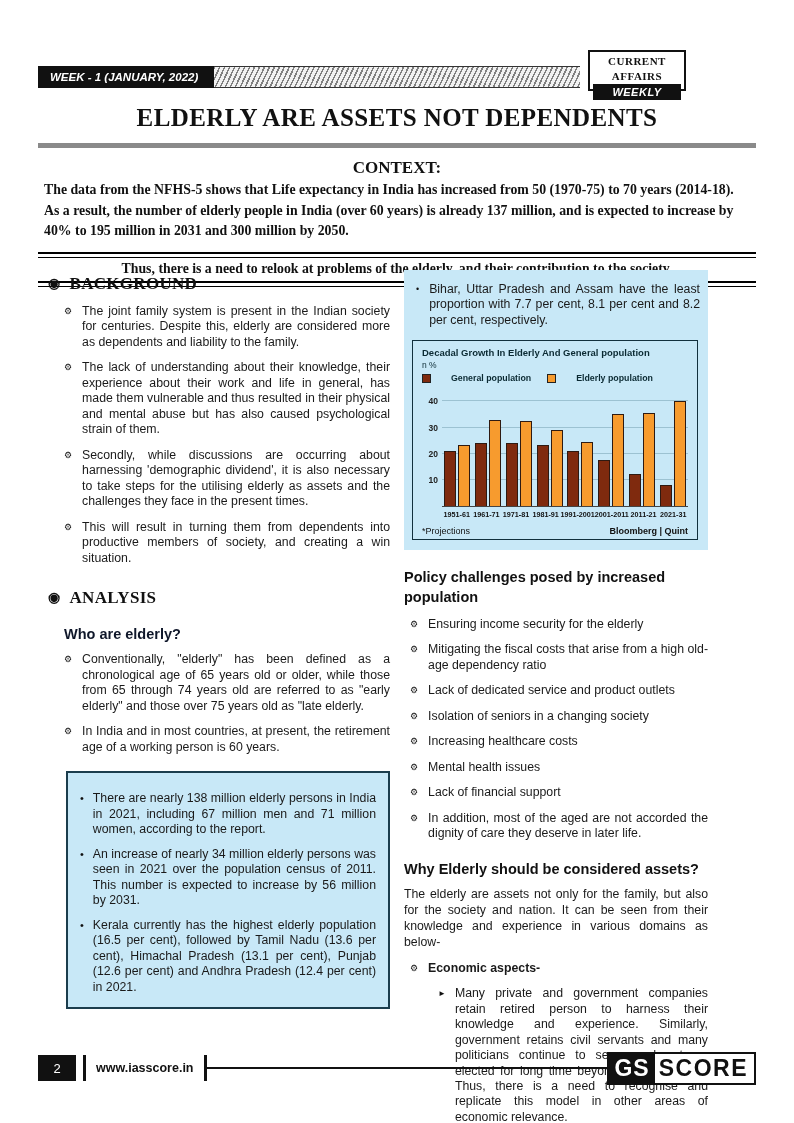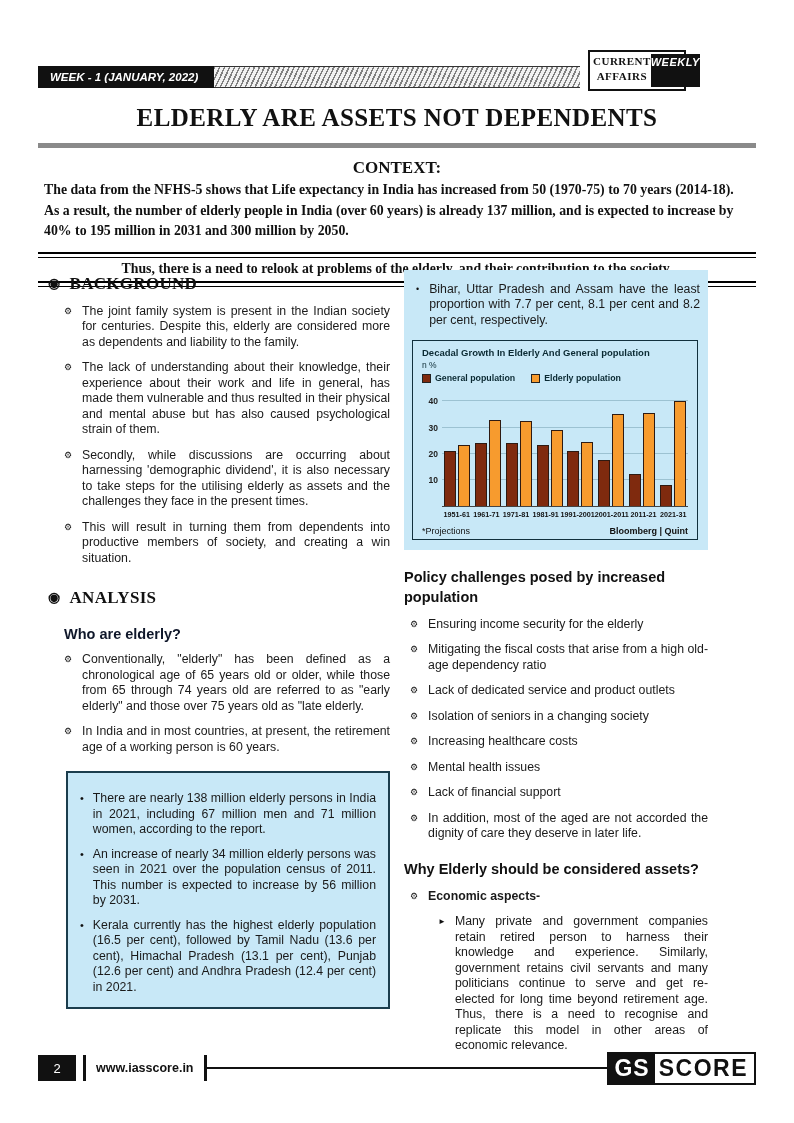--- a/index.html
+++ b/index.html
@@ -7,21 +7,21 @@
   .page {
     position:relative; width:794px; height:1123px; margin:0 auto;
     background:#ffffff; overflow:hidden;
     font-family:"Liberation Sans", sans-serif; color:#1a1a1a;
   }
 
   
   .brand-box {
     position:absolute; top:50px; left:588px; width:98px; height:41px;
     border:2px solid #111; background:#fff; padding:2px 3px;
-    display:flex; flex-direction:row;
+    display:flex; flex-direction:column;
   }
   .brand-top {
     font-family:"Liberation Serif", serif; font-weight:bold; font-size:11px;
     letter-spacing:.5px; text-align:center; color:#111; line-height:15px;
   }
   .brand-bottom {
     flex:1; background:#111; color:#fff; font-weight:bold; font-size:11px;
     text-align:center; line-height:16px; letter-spacing:.5px; font-style:italic;
   }
   .week-row { position:absolute; top:66px; left:38px; width:542px; height:22px; display:flex; }
@@ -89,21 +89,21 @@
   .highlight-box { background:#c8e8f7; padding:10px 8px 10px 6px; }
   .highlight-box .b-item { margin:2px 0 0 4px; }
 
   .chart-box {
     border:1.5px solid #12303d; background:#c8e8f7; margin:12px 2px 0;
     padding:6px 9px 3px;
   }
   .chart-title { font-size:9.5px; font-weight:bold; color:#0b2a33; }
   .chart-unit  { font-size:8.5px; color:#0b2a33; margin-top:2px; }
   .legend { display:flex; gap:16px; margin:3px 0 10px; }
-  .lg-item { display:flex; align-items:center; gap:4px; font-size:8.8px; font-weight:bold; color:#0b2a33; }
+  .lg-item { display:flex; align-items:center; gap:20px; font-size:8.8px; font-weight:bold; color:#0b2a33; }
   .lg-swatch { width:9px; height:9px; border:1px solid #222; }
 
   .plot-area { position:relative; margin-left:20px; }
   .plot {
     position:relative; height:114px; border-bottom:1.5px solid #444;
     display:grid; grid-template-columns:repeat(8,1fr); align-items:end;
   }
   .gridline { position:absolute; left:0; right:0; height:1px; background:#9cc2d2; }
   .ytick {
     position:absolute; left:-20px; width:16px; text-align:right;
@@ -334,20 +334,21 @@
       <div class="b-item">
         <span class="b-glyph">⚙</span>
         <span class="b-text">Lack of financial support</span>
       </div>
       <div class="b-item">
         <span class="b-glyph">⚙</span>
         <span class="b-text">In addition, most of the aged are not accorded the dignity of care they deserve in later life.</span>
       </div>
 
       <div class="r-head">Why Elderly should be considered assets?</div>
+      <div class="intro">The elderly are assets not only for the family, but also for the society and nation. It can be seen from their knowledge and experience in various domains as below-</div>
 
       <div class="b-item bold-bullet">
         <span class="b-glyph">⚙</span>
         <span class="b-text">Economic aspects-</span>
       </div>
       <div class="sub-item">
         <span class="arrow-glyph">►</span>
         <span class="b-text">Many private and government companies retain retired person to harness their knowledge and experience. Similarly, government retains civil servants and many politicians continue to serve and get re-elected for long time beyond retirement age. Thus, there is a need to recognise and replicate this model in other areas of economic relevance.</span>
       </div>
     </div>

